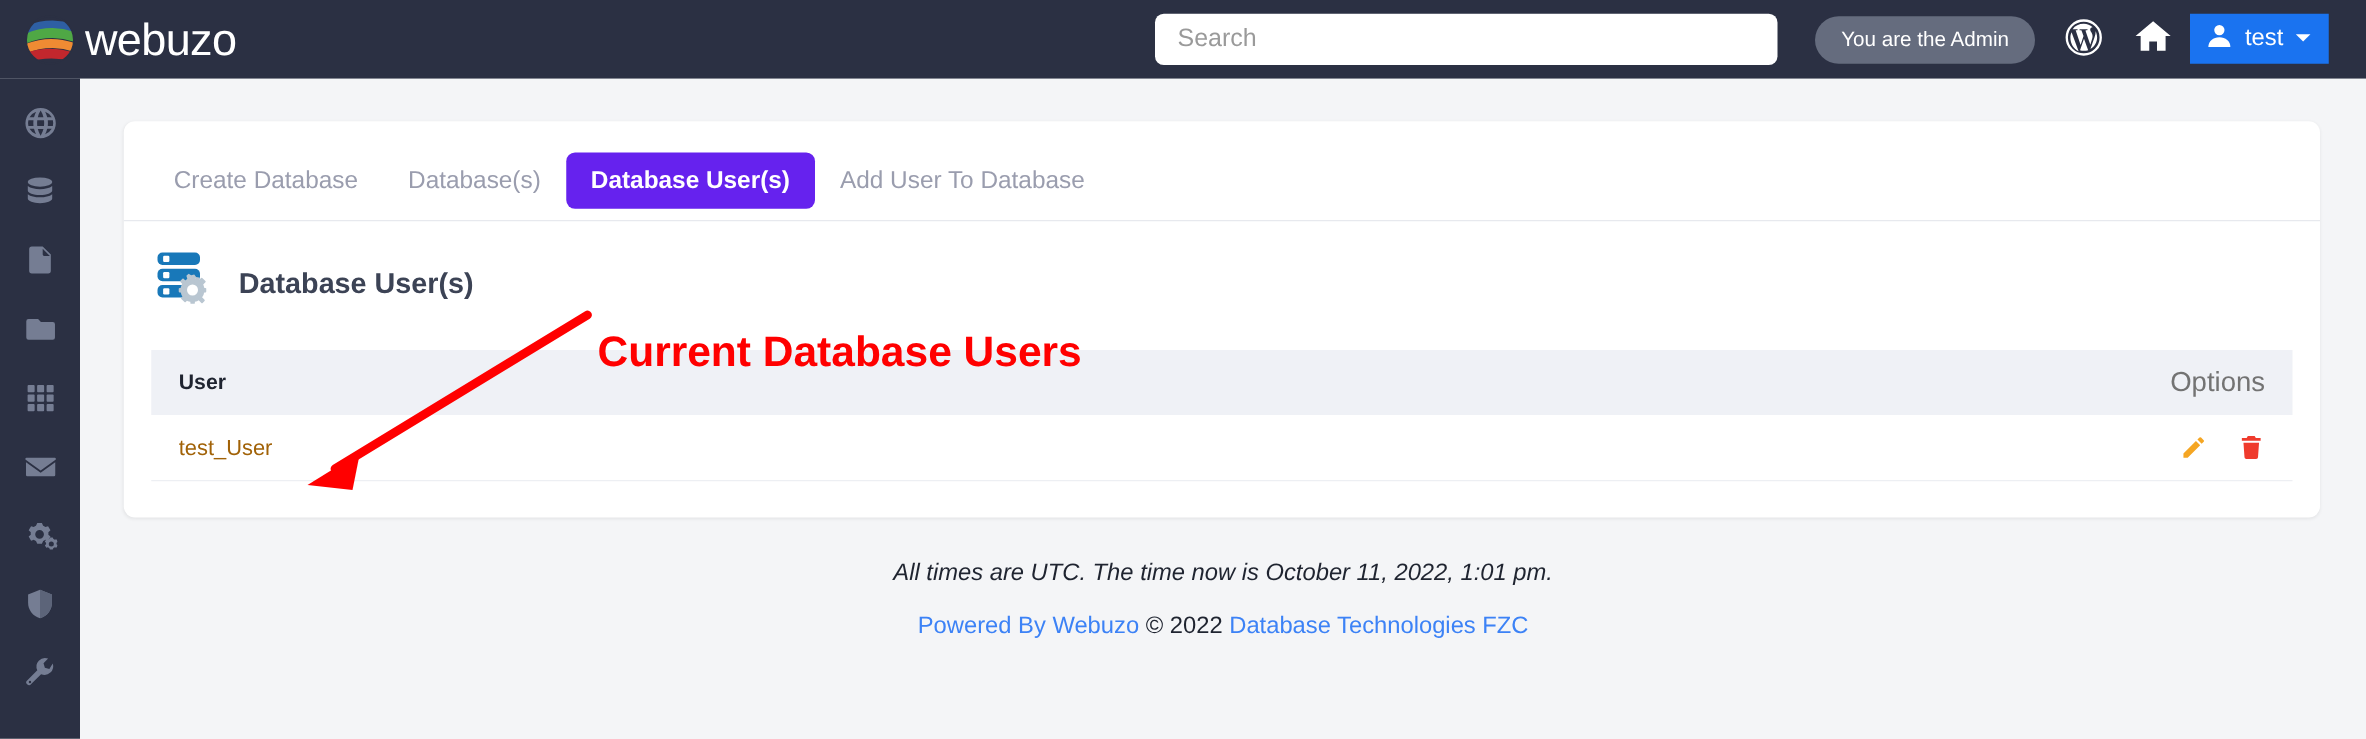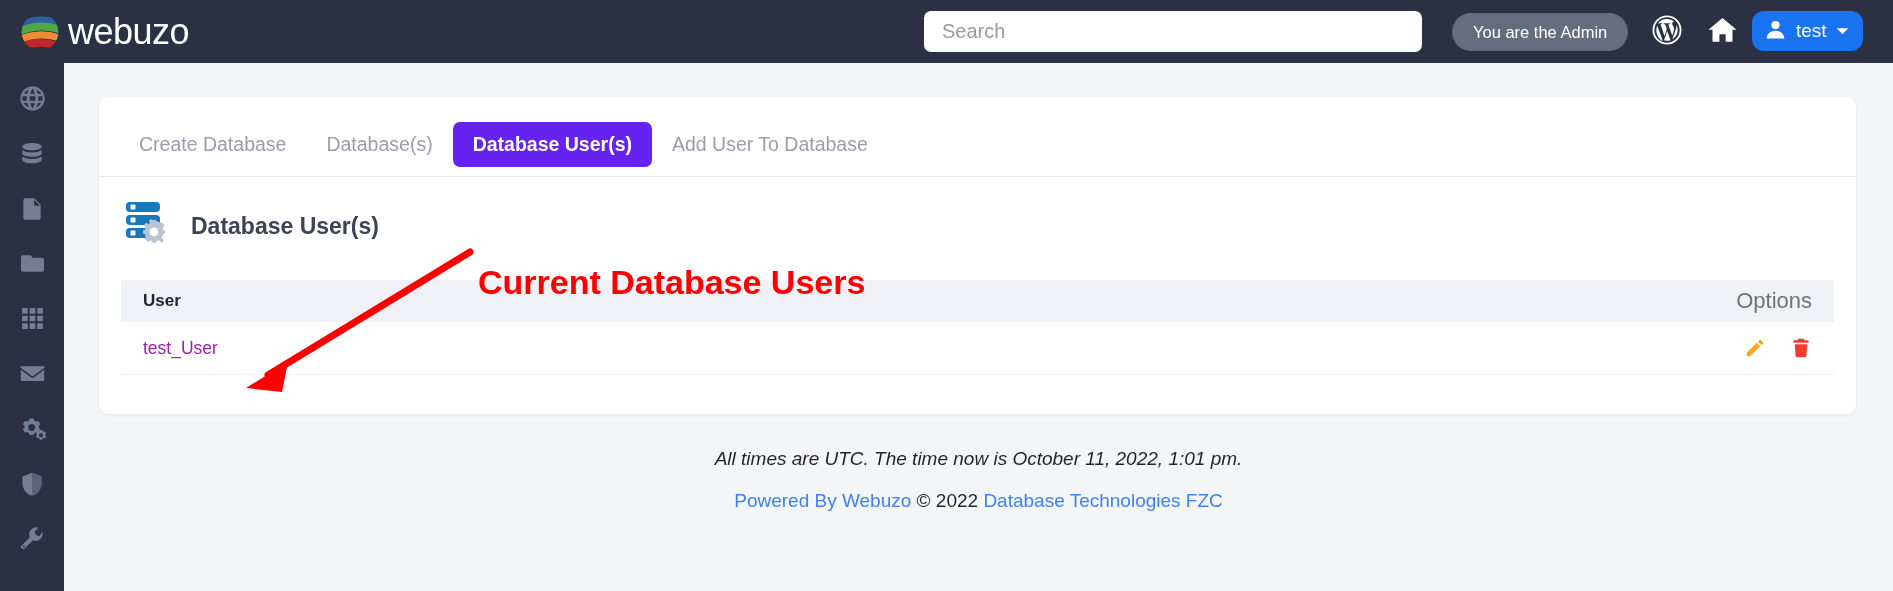--- a/index.html
+++ b/index.html
@@ -93,21 +93,21 @@
   .wp-btn { left: 1648px; }
   .home-btn { left: 1703px; }
 
   .user-btn {
     position: absolute;
     left: 1752px;
     top: 11px;
     height: 40px;
     padding: 0 14px 0 12px;
     background: #1a73f0;
-    border-radius: 12px;
+    border-radius: 0;
     display: flex;
     align-items: center;
     gap: 9px;
     cursor: pointer;
   }
   .user-btn .uname {
     color: #ffffff;
     font-size: 19px;
   }
 
@@ -192,36 +192,36 @@
 
   
   .tbl {
     position: absolute;
     left: 22px;
     top: 183px;
     width: 1713px;
   }
   .tbl-head {
     background: #eff1f6;
-    height: 42px;
+    height: 52px;
     display: flex;
     align-items: center;
     padding: 16px 22px;
   }
   .th-user { font-size: 17px; font-weight: bold; color: #1f2430; flex: 1; }
   .th-opts { font-size: 22px; font-weight: normal; color: #737373; }
 
   .tbl-row {
     height: 53px;
     display: flex;
     align-items: center;
     padding: 0 22px;
     border-bottom: 1px solid #edeff3;
   }
-  .td-user { font-size: 17.5px; color: #a21caf; flex: 1; }
+  .td-user { font-size: 17.5px; color: #a16207; flex: 1; }
   .td-opts { display: flex; align-items: center; gap: 24px; }
   .act-icon { cursor: pointer; display: flex; }
 
   
   .footer {
     position: absolute;
     left: 0;
     top: 385px;
     width: 1829px;
     text-align: center;

